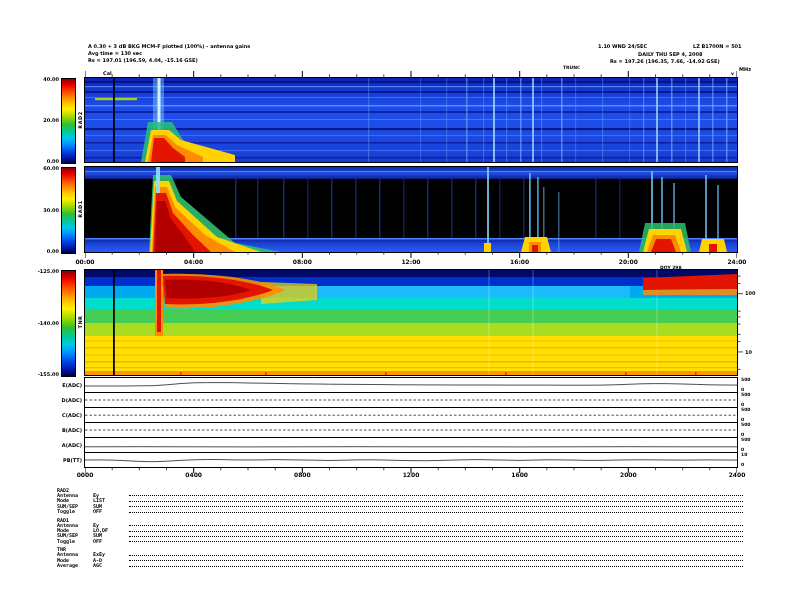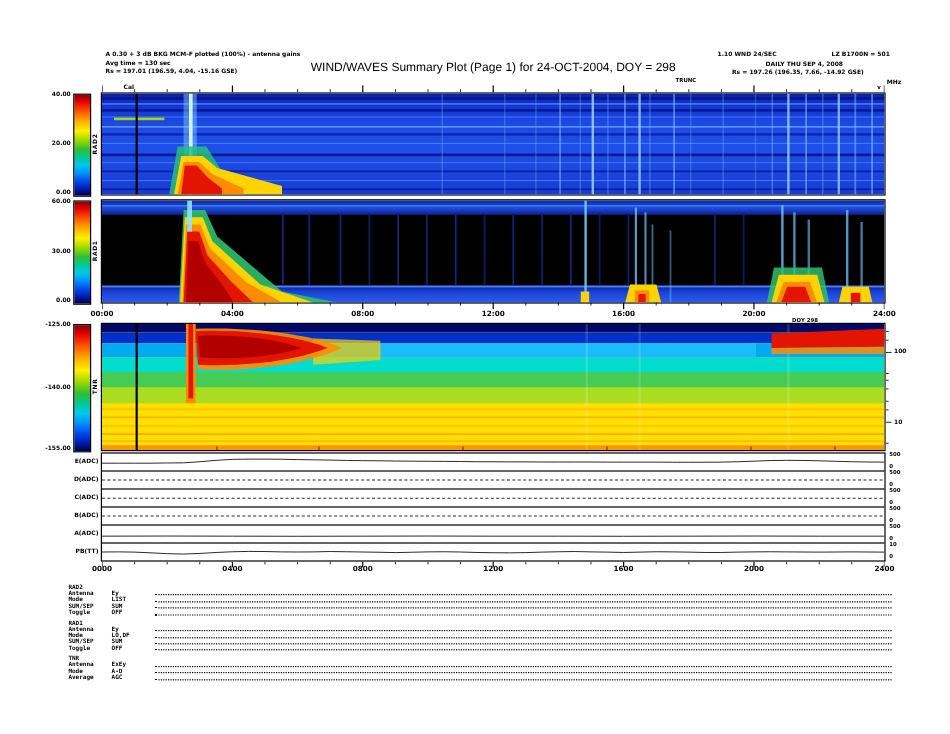--- a/index.html
+++ b/index.html
@@ -69,21 +69,20 @@
   .f-gap{height:2.5px;}
 </style>
 </head>
 <body>
 
 <div id="root">
 
   <div class="t hl1">A 0.30 + 3 dB BKG MCM-F plotted (100%) - antenna gains</div>
   <div class="t hl2">Avg time = 130 sec</div>
   <div class="t hl3">Rs =  197.01 (196.59, 4.04, -15.16 GSE)</div>
-  <div class="t title">WIND/WAVES Summary Plot (Page 1) for 24-OCT-2004, DOY = 298</div>
   <div class="t hr1a">1.10 WND 24/SEC</div>
   <div class="t hr1b">LZ B1700N = 501</div>
   <div class="t hr2">DAILY THU SEP 4, 2008</div>
   <div class="t hr3">Rs =  197.26 (196.35, 7.66, -14.92 GSE)</div>
   <div class="t trunc">TRUNC</div>
   <div class="t cal">Cal</div>
   <div class="t mhz">MHz</div>
   <div class="t vmark">v</div>
 
   <div class="cbar" id="cb0"></div>

